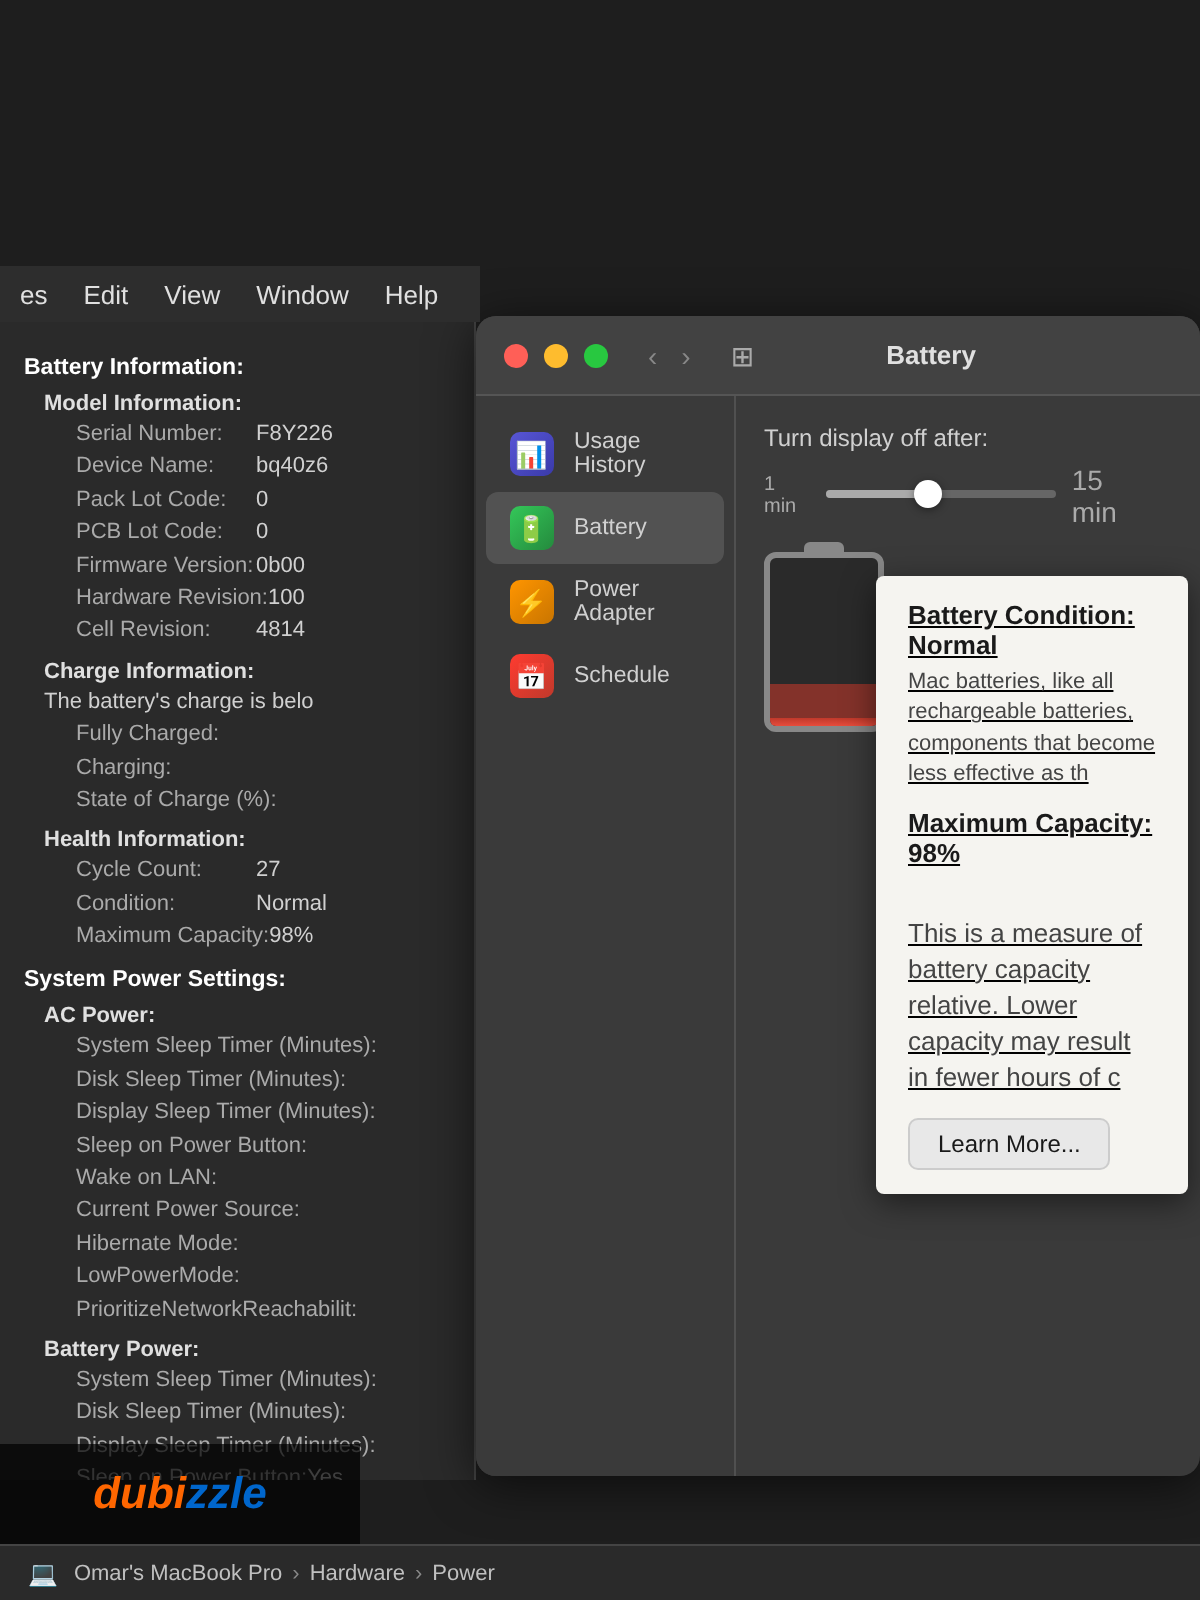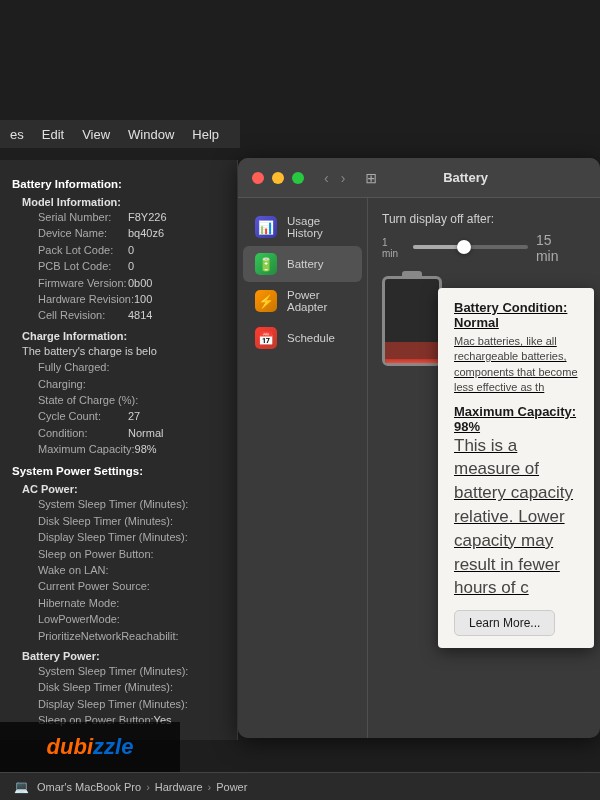--- a/index.html
+++ b/index.html
@@ -14,21 +14,21 @@
 
     
     .menu-bar {
       background: #2d2d2d;
       height: 28px;
       display: flex;
       align-items: center;
       padding: 0 10px;
       gap: 18px;
       position: absolute;
-      top: 120px;
+      top: 133px;
       left: 0;
       width: 240px;
       z-index: 10;
     }
     .menu-item {
       color: #e0e0e0;
       font-size: 13px;
       cursor: pointer;
     }
 
@@ -322,24 +322,25 @@
       line-height: 1.4;
       margin-bottom: 8px;
     }
     .capacity-title {
       font-size: 13px;
       font-weight: bold;
       color: #1a1a1a;
       margin-bottom: 0;
     }
     .capacity-desc {
-      font-size: 17px;
+      font-size: 13px;
       color: #444;
       line-height: 1.4;
       margin-bottom: 10px;
+      margin-top: 24px;
     }
     .learn-more-btn {
       display: inline-block;
       padding: 5px 14px;
       background: #e8e8e8;
       border: 1px solid #ccc;
       border-radius: 5px;
       font-size: 12px;
       color: #1a1a1a;
       cursor: pointer;
@@ -448,20 +449,21 @@
         <span class="label">Fully Charged:</span>
       </div>
     <div class="info-row">
         <span class="label">Charging:</span>
       </div>
     <div class="info-row">
         <span class="label">State of Charge (%):</span>
       </div>
   </div>
 
+  <div class="sub-title info-indent">Health Information:</div>
   <div class="info-indent">
     <div class="info-row">
         <span class="label">Cycle Count:</span>
         <span class="value">27</span>
       </div>
     <div class="info-row">
         <span class="label">Condition:</span>
         <span class="value">Normal</span>
       </div>
     <div class="info-row">

